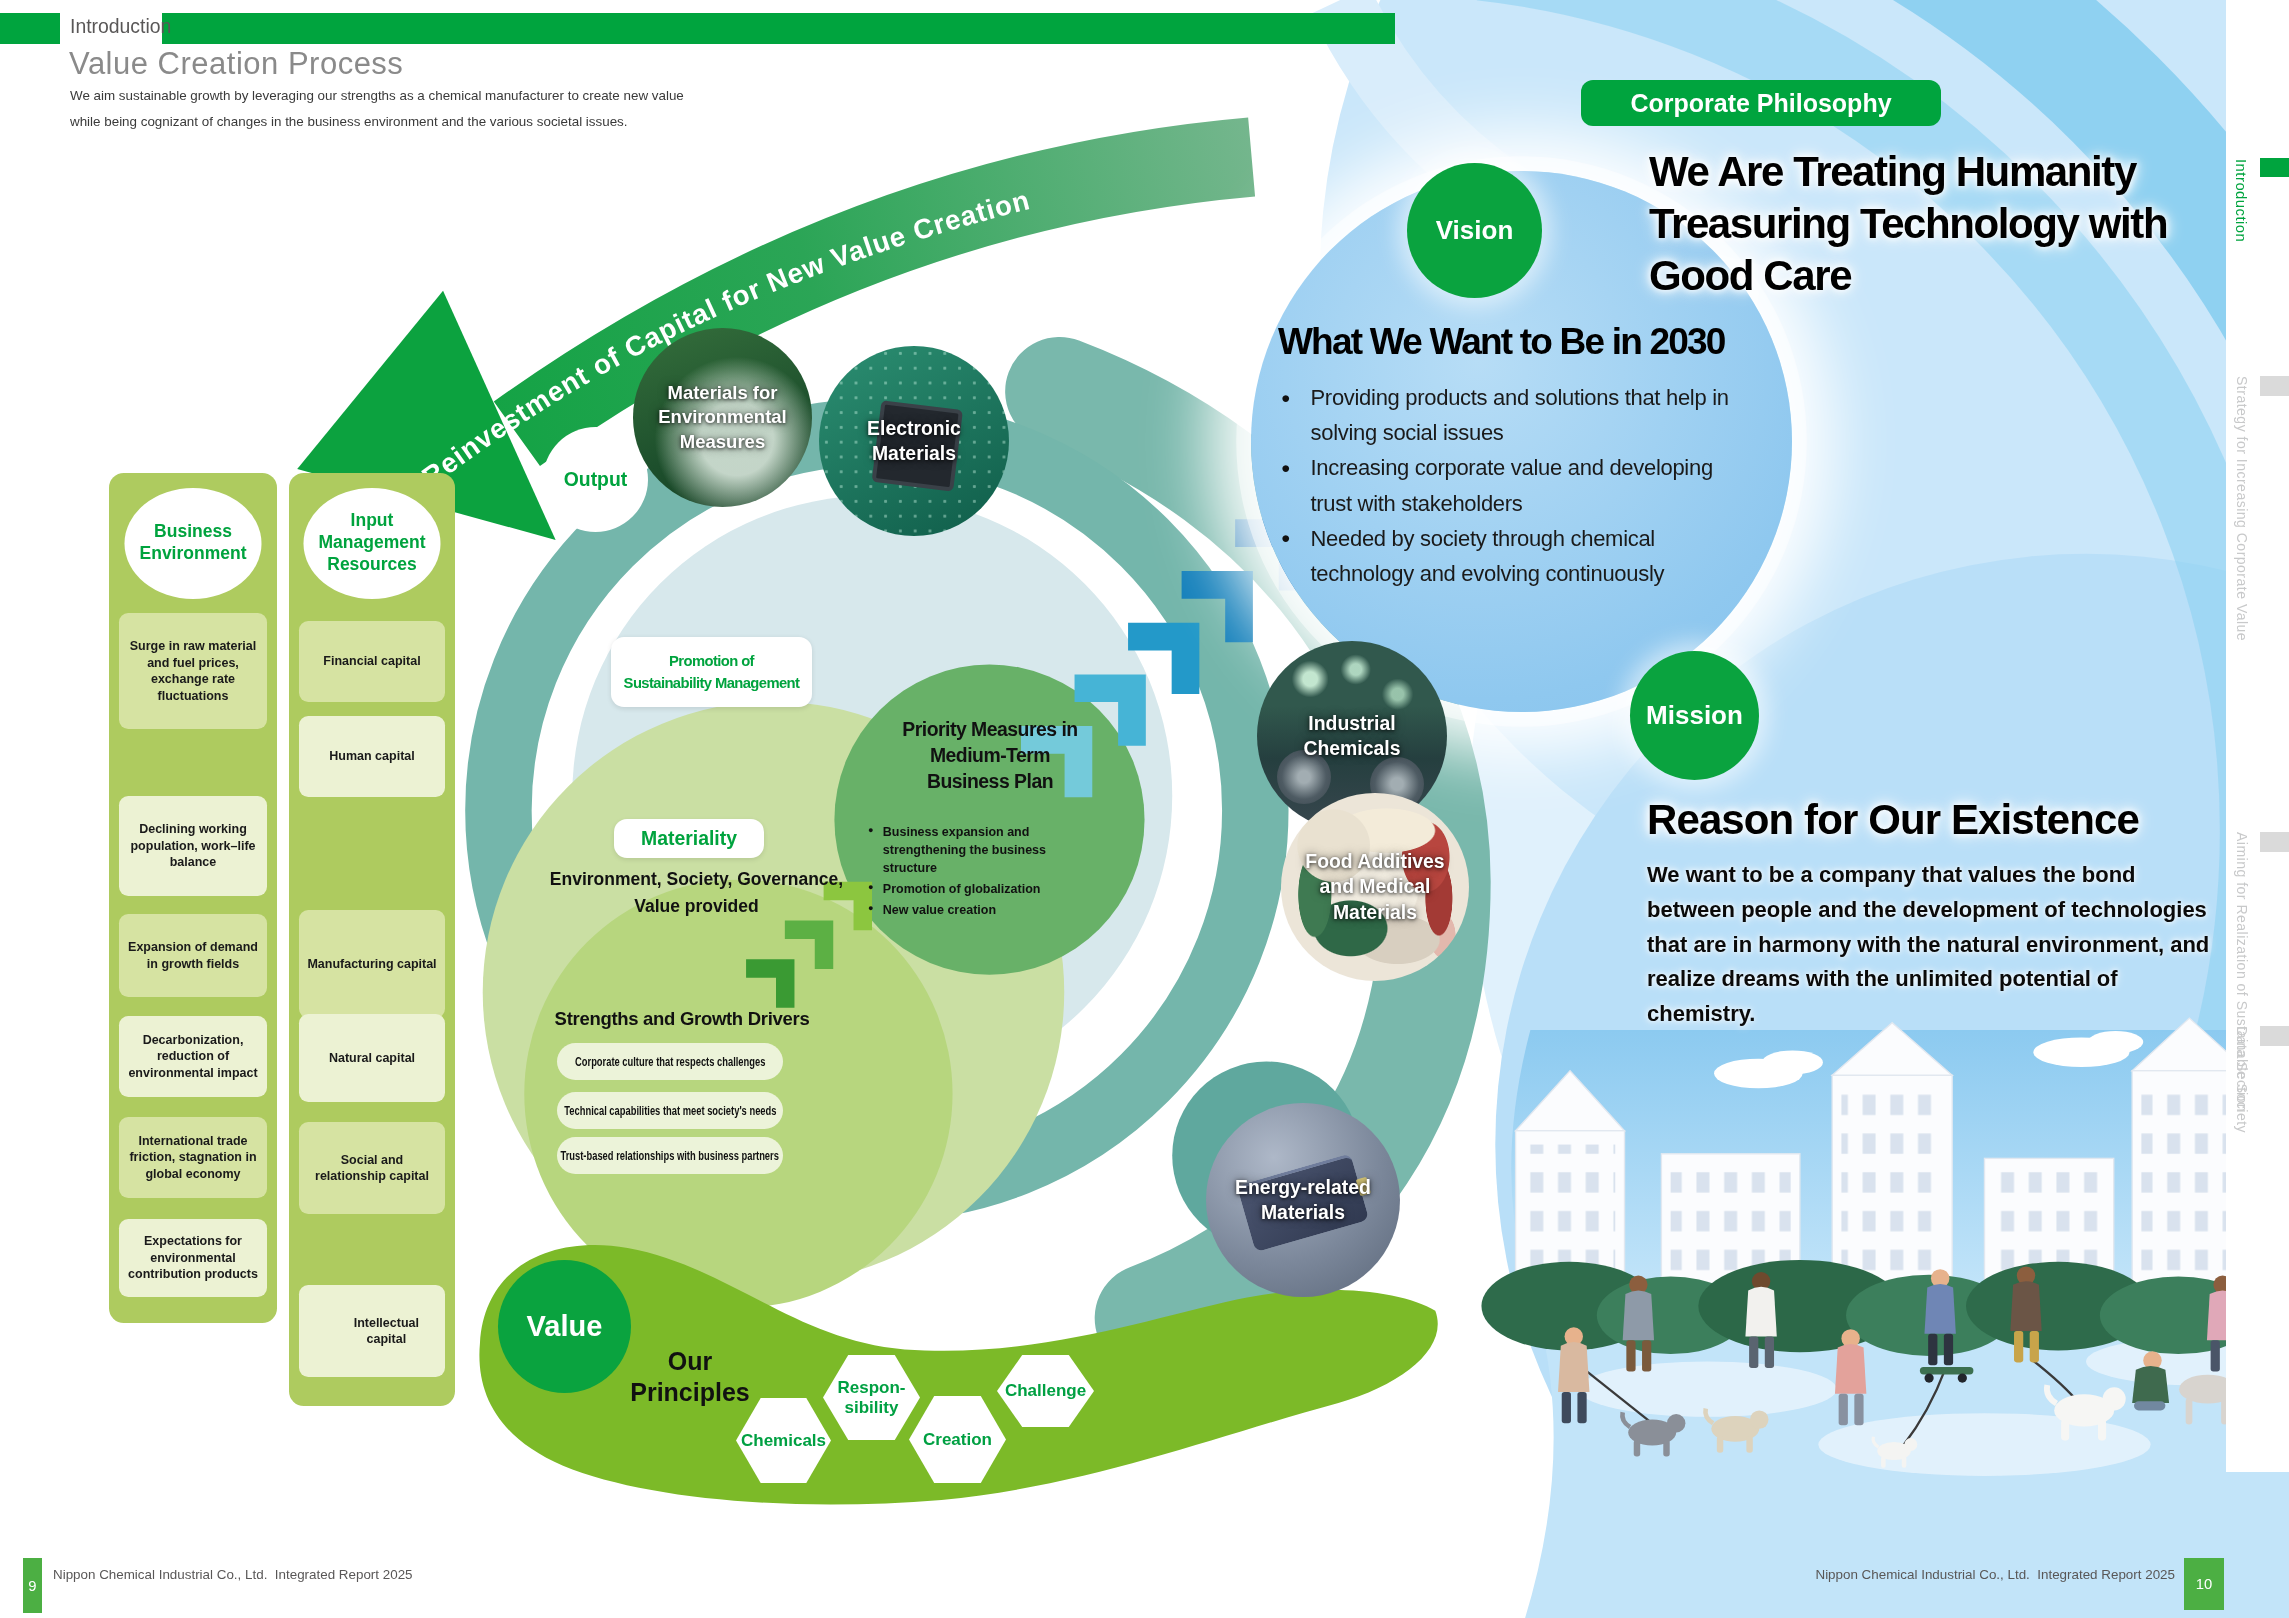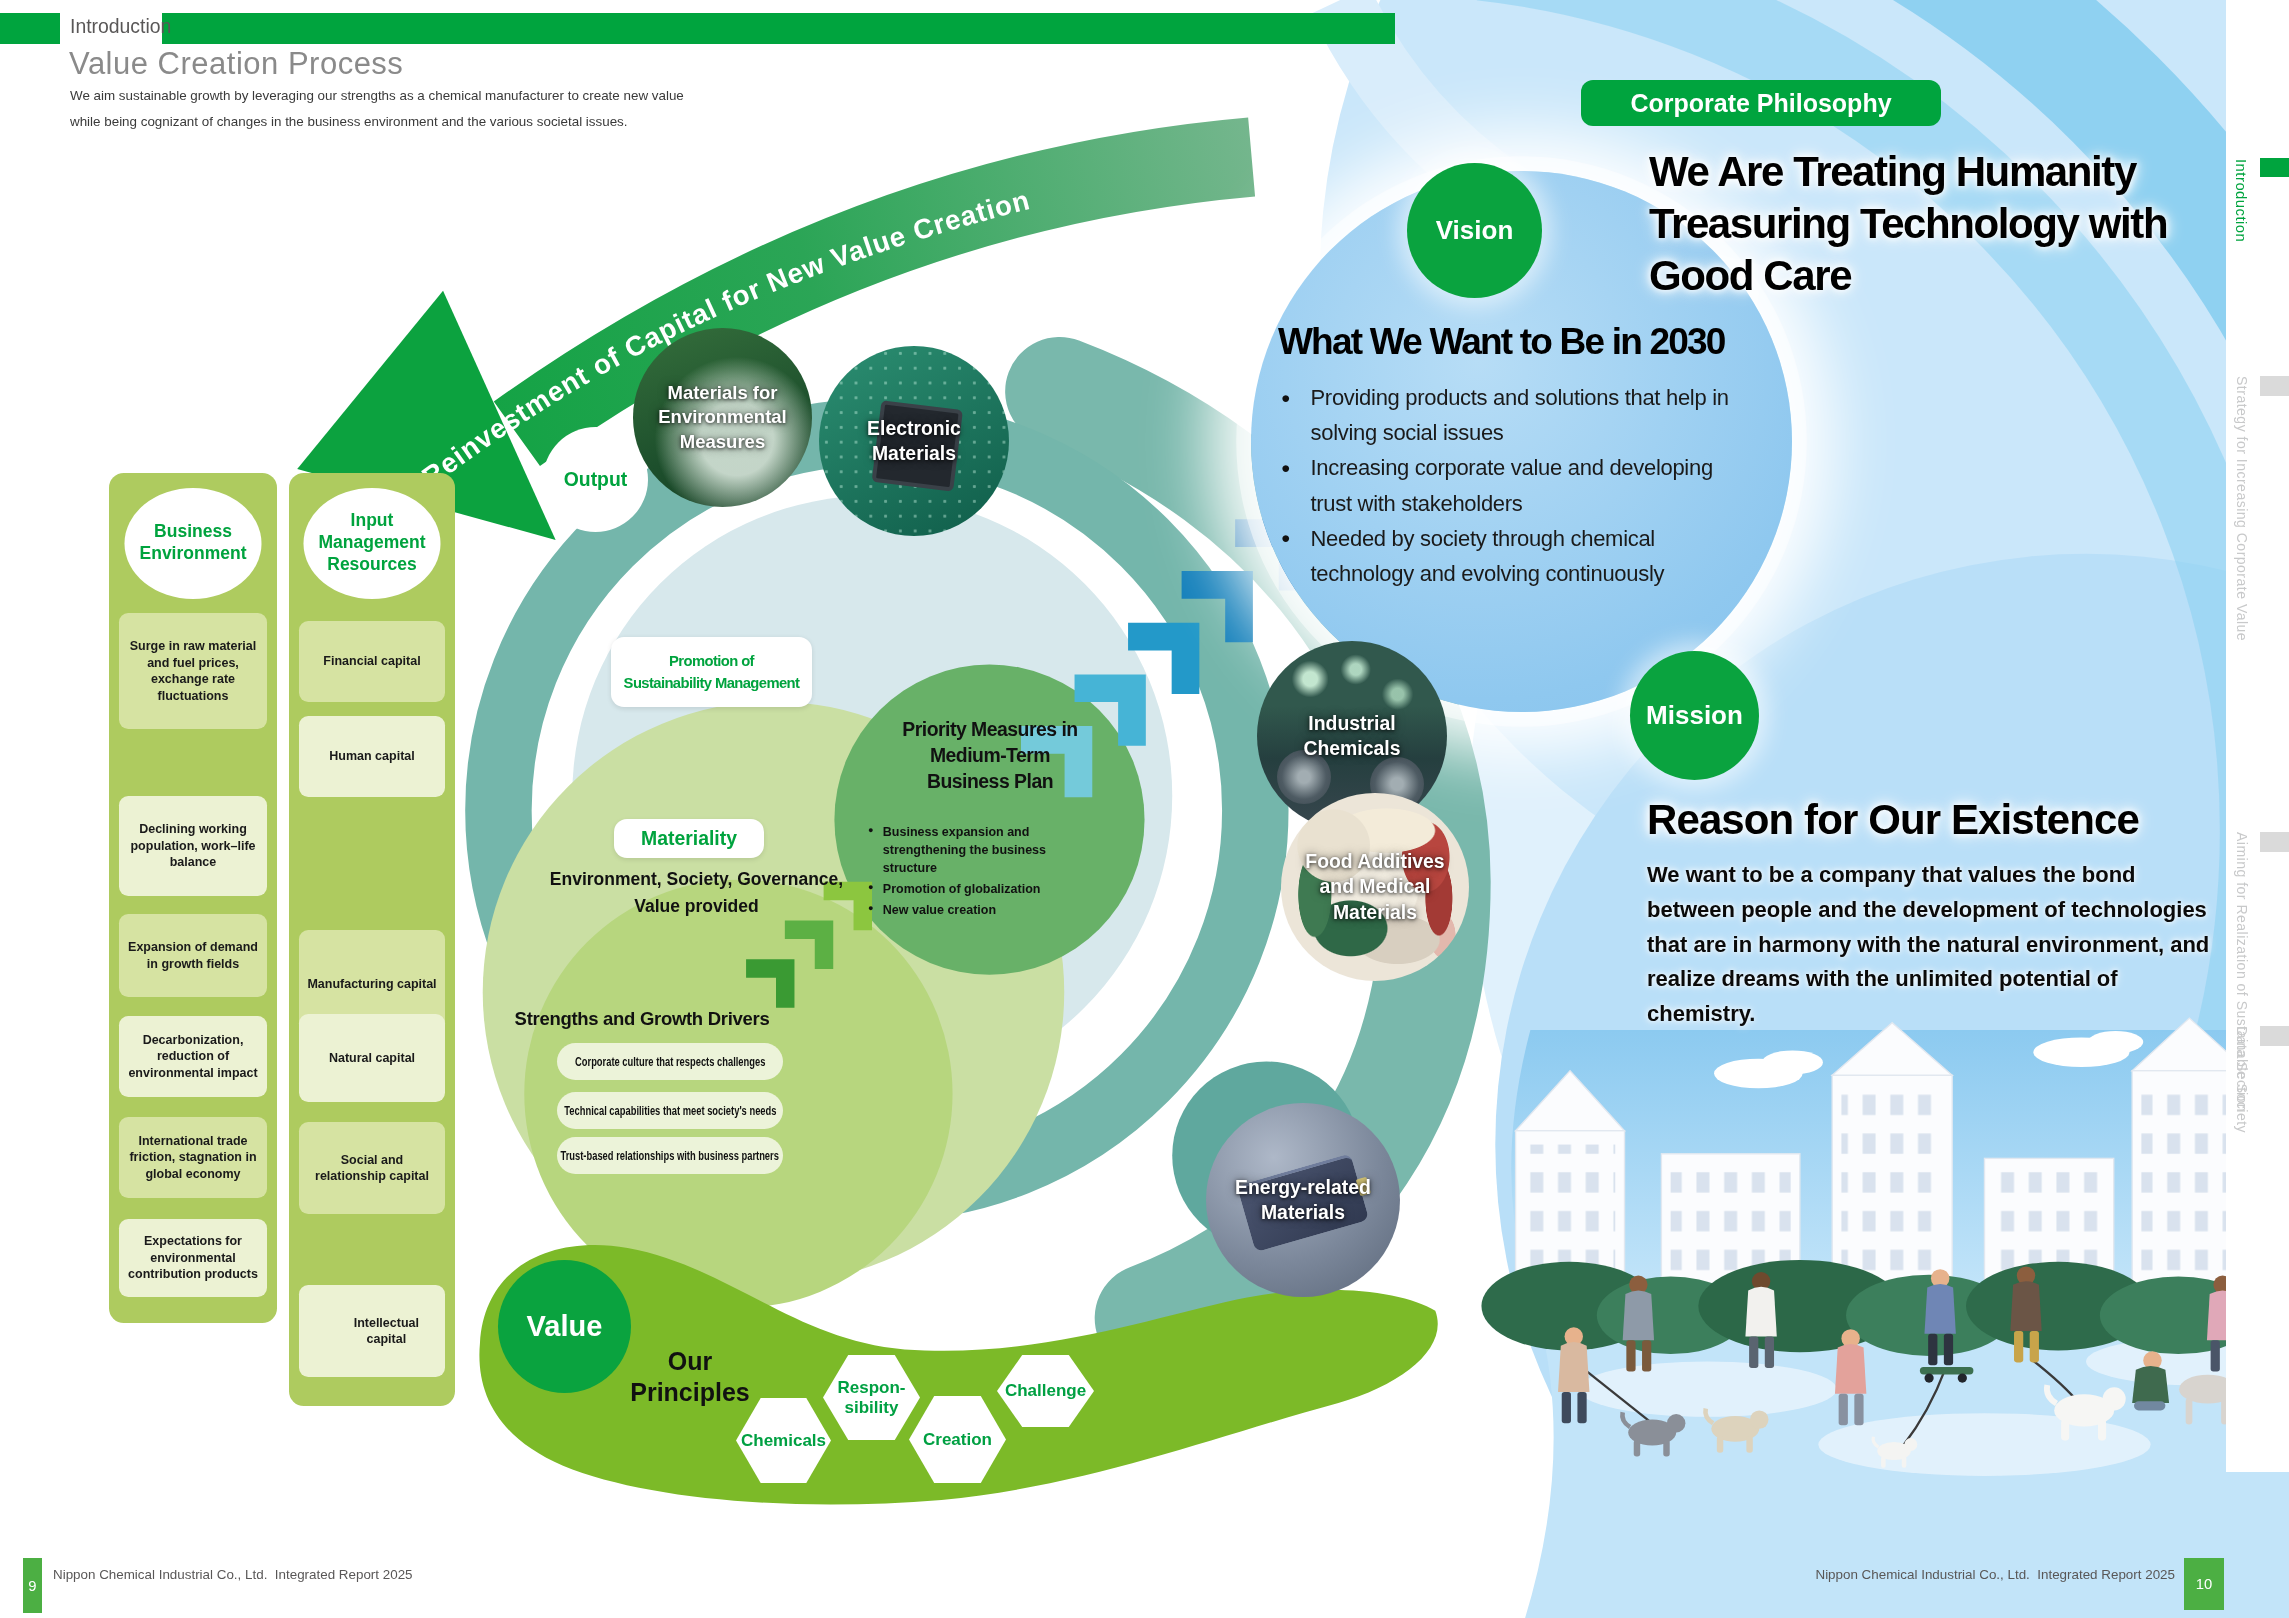--- a/index.html
+++ b/index.html
@@ -32,21 +32,21 @@
   .promotion { left:611px; top:637px; width:201px; height:70px; font-size:14.8px; line-height:1.5; letter-spacing:-0.6px; }
   .materiality { left:614px; top:819px; width:150px; height:39px; font-size:19.4px; }
   .esg { position:absolute; left:535px; top:866px; width:323px; text-align:center; font-weight:bold; font-size:17.5px;
     line-height:1.55; color:#111; }
   .prio-title { position:absolute; left:879px; top:716px; width:222px; text-align:center; font-weight:bold;
     font-size:19.4px; line-height:1.35; letter-spacing:-0.5px; color:#111; }
   .prio-list { position:absolute; left:868px; top:823px; width:212px; margin:0; padding:0; list-style:none; }
   .prio-list li { position:relative; padding-left:14.8px; font-size:12.5px; font-weight:600; line-height:1.45;
     color:#111; margin-bottom:2.8px; }
   .prio-list li::before { content:"●"; position:absolute; left:0; top:0.9px; font-size:9.2px; color:#111; }
-  .strengths-title { position:absolute; left:508px; top:1008px; width:268px; text-align:center; font-weight:bold;
+  .strengths-title { position:absolute; left:548px; top:1008px; width:268px; text-align:center; font-weight:bold;
     font-size:18.5px; letter-spacing:-0.3px; color:#111; white-space:nowrap; }
   .pill { position:absolute; left:557px; width:226px; height:37px; border-radius:18.5px; background:#ecf3d9;
     display:flex; align-items:center; justify-content:center; color:#111; font-weight:bold; }
   .pill span { white-space:nowrap; transform:scaleX(0.72); transform-origin:50% 50%; font-size:13px; }
 
   .value-circle { position:absolute; left:498px; top:1260px; width:133px; height:133px; border-radius:50%;
     background:#0aa33f; display:flex; align-items:center; justify-content:center; color:#fff; font-weight:bold; font-size:29px; }
   .principles { position:absolute; left:609px; top:1346px; width:162px; text-align:center; font-weight:bold;
     font-size:25px; line-height:1.25; color:#111; }
   .hex { position:absolute; background:#fff; clip-path:polygon(26% 0%,74% 0%,100% 50%,74% 100%,26% 100%,0% 50%);
@@ -345,21 +345,21 @@
     <div class="col-item bg-d" style="top:441px;height:83px;">Expansion of demand in growth fields</div>
     <div class="col-item bg-l" style="top:543px;height:81px;">Decarbonization, reduction of environmental impact</div>
     <div class="col-item bg-d" style="top:644px;height:81px;">International trade friction, stagnation in global economy</div>
     <div class="col-item bg-l" style="top:746px;height:78px;">Expectations for environmental contribution products</div>
   </div>
 
   <div class="col" style="left:289px;top:473px;width:166px;height:933px;z-index:2;">
     <div class="col-ellipse">Input Management Resources</div>
     <div class="col-item bg-d" style="top:148px;height:81px;">Financial capital</div>
     <div class="col-item bg-l" style="top:243px;height:81px;">Human capital</div>
-    <div class="col-item bg-d" style="top:437px;height:108px;margin-top:20px;">Manufacturing capital</div>
+    <div class="col-item bg-d" style="top:437px;height:108px;">Manufacturing capital</div>
     <div class="col-item bg-l" style="top:541px;height:88px;">Natural capital</div>
     <div class="col-item bg-d" style="top:649px;height:92px;">Social and relationship capital</div>
     <div class="col-item bg-l" style="top:812px;height:92px;padding-left:36px;">Intellectual capital</div>
   </div>
 
   <div class="output-circle" style="z-index:2;">
     <span>Output</span>
   </div>
 
   <div class="white-box promotion" style="z-index:2;">

